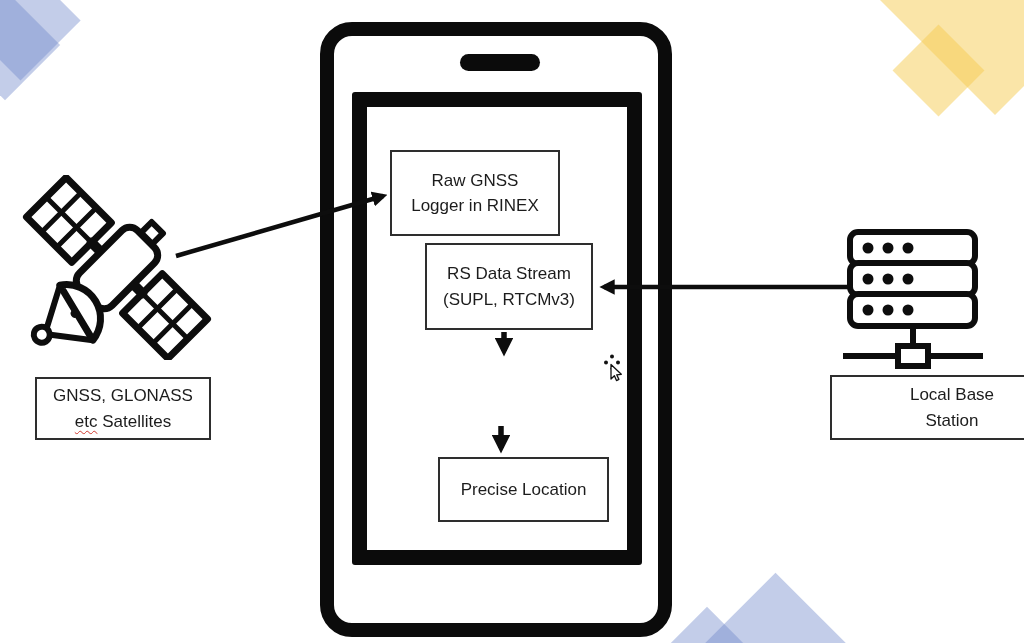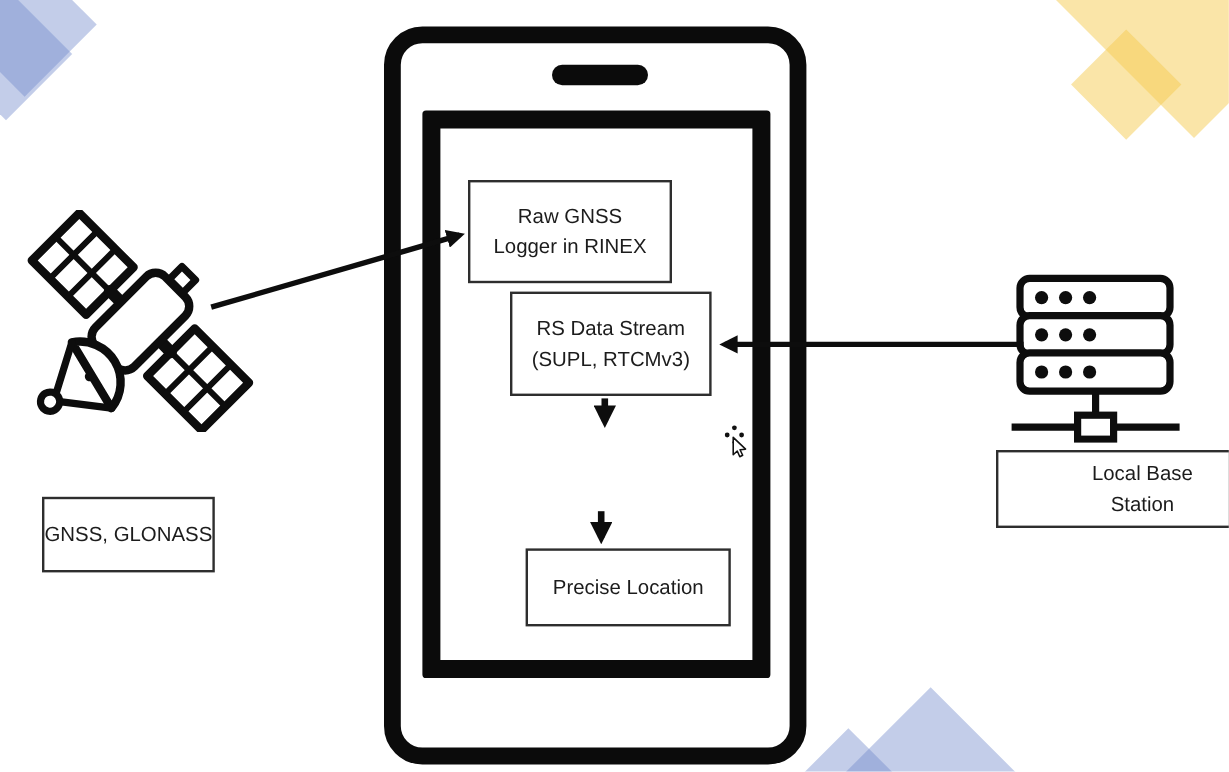--- a/index.html
+++ b/index.html
@@ -116,23 +116,27 @@
       </g>
     </g>
   </svg>
 
   <div class="dbox" style="left:390px;top:150px;width:170px;height:86px;">Raw GNSS
 Logger in RINEX</div>
   <div class="dbox" style="left:425px;top:243px;width:168px;height:87px;">RS Data Stream
 (SUPL, RTCMv3)</div>
   <div class="dbox" style="left:413px;top:457px;width:171px;height:65px;margin-left:25px;">Precise Location</div>
 
-  <div class="dbox" style="left:35px;top:377px;width:144px;height:63px;white-space:normal;margin-top:37px;">
+  <div class="dbox" style="left:35px;top:377px;width:176px;height:63px;white-space:normal;">
     <div>
       <span class="lbl-line">GNSS, GLONASS</span>
+      <span class="lbl-line">
+        <span class="wavy">etc</span>
+        <span>Satellites</span>
+      </span>
     </div>
   </div>
   <div class="dbox" style="left:830px;top:375px;width:196px;height:65px;padding-left:48px;">Local Base
 Station</div>
 
   <svg class="svg-abs" style="left:0;top:0;" width="1024" height="643" viewBox="0 0 1024 643">
     <defs>
       <marker id="arrow" viewBox="0 0 10 10" refX="7" refY="5" markerWidth="3.4" markerHeight="3.4" orient="auto">
         <path d="M0,0 L10,5 L0,10 Z" fill="#0d0d0d"></path>
       </marker>

